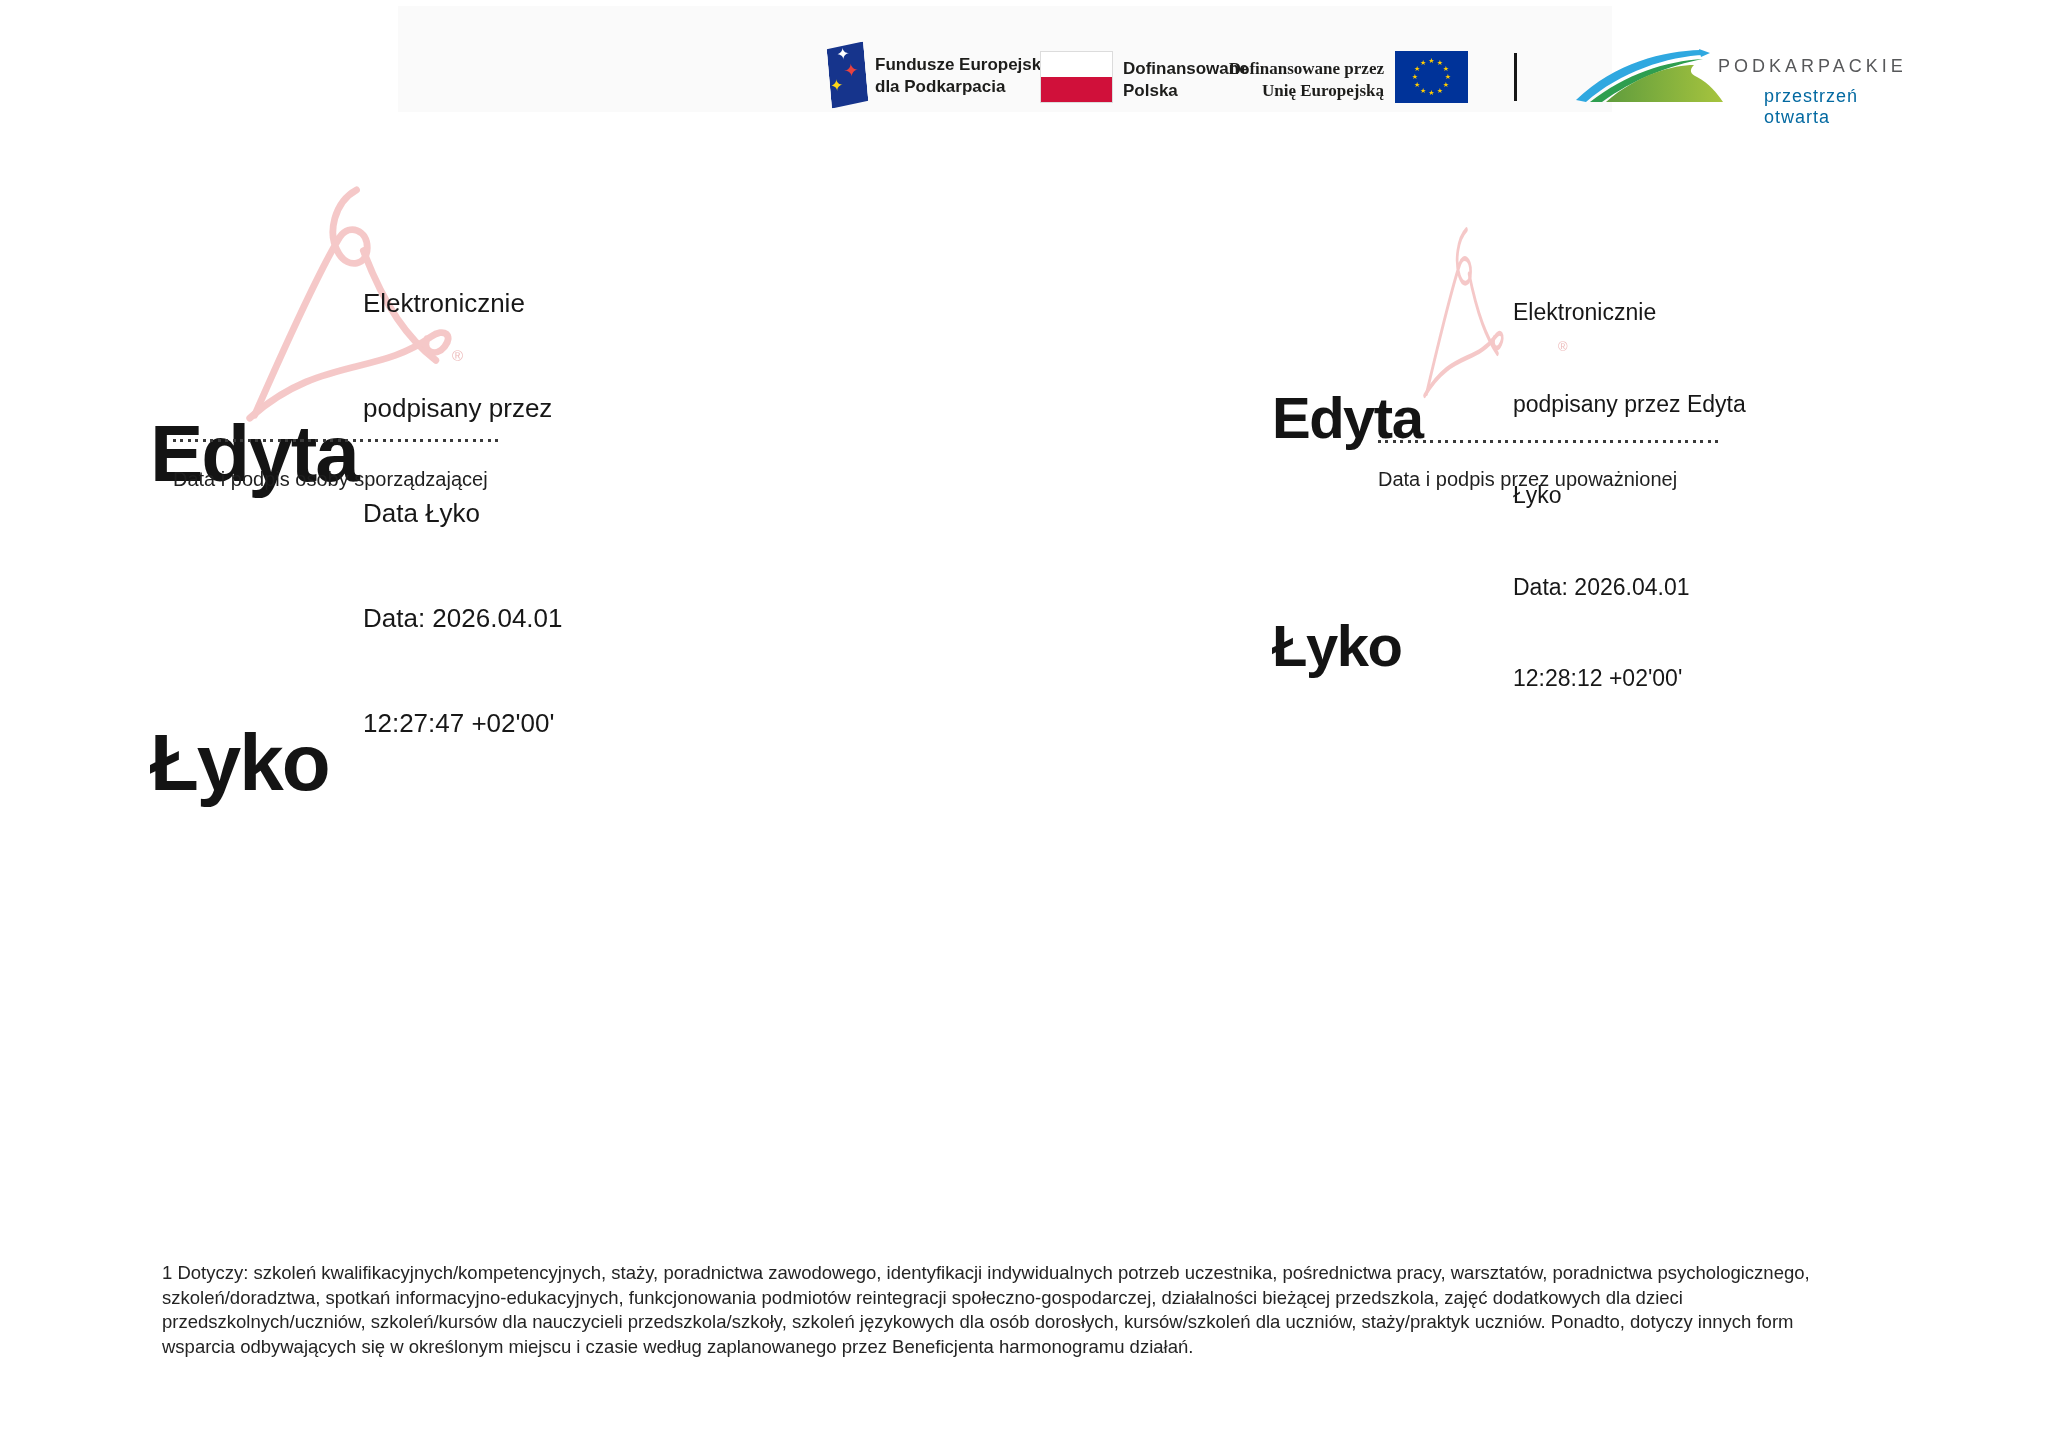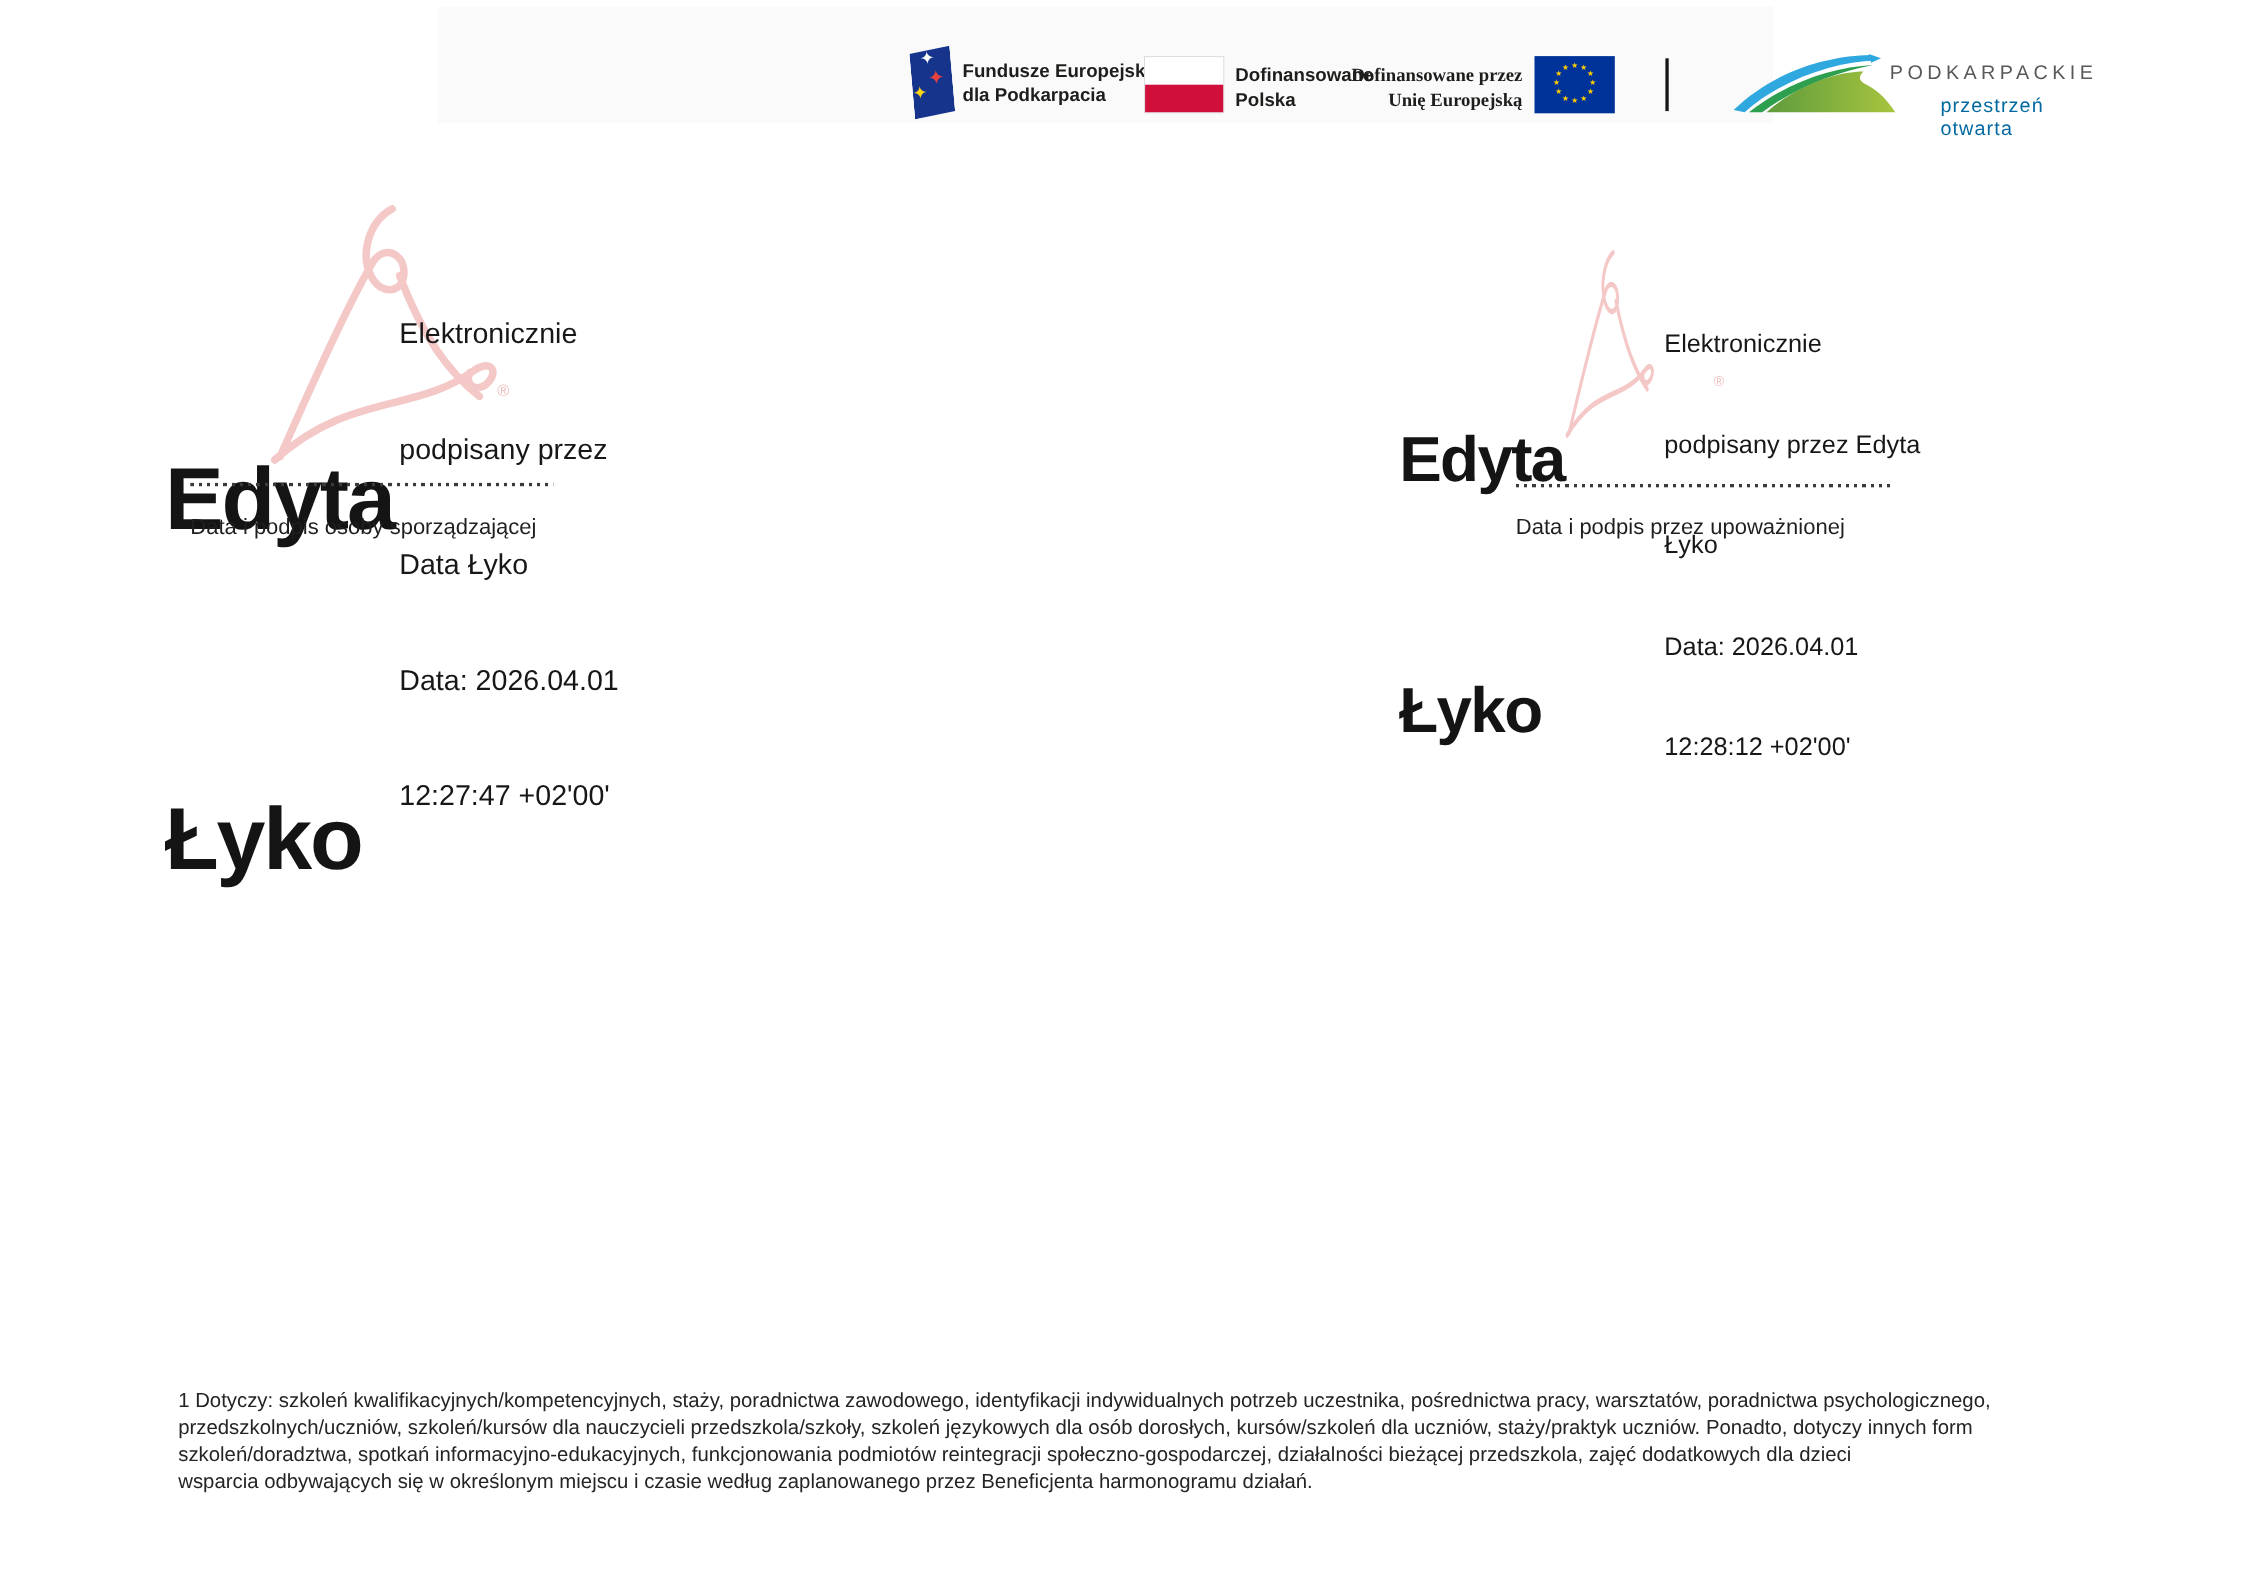--- a/index.html
+++ b/index.html
@@ -176,18 +176,18 @@
     <div>Łyko</div>
     <div>Data: 2026.04.01</div>
     <div>12:28:12 +02'00'</div>
   </div>
 
   <div class="dotline dotline-right"></div>
   <div class="sig-caption caption-right">Data i podpis przez upoważnionej</div>
 
   <div class="footnotes">
     <div class="fn-line">1 Dotyczy: szkoleń kwalifikacyjnych/kompetencyjnych, staży, poradnictwa zawodowego, identyfikacji indywidualnych potrzeb uczestnika, pośrednictwa pracy, warsztatów, poradnictwa psychologicznego,</div>
+    <div class="fn-line">szkoleń/doradztwa, spotkań informacyjno-edukacyjnych, funkcjonowania podmiotów reintegracji społeczno-gospodarczej, działalności bieżącej przedszkola, zajęć dodatkowych dla dzieci</div>
     <div class="fn-line">przedszkolnych/uczniów, szkoleń/kursów dla nauczycieli przedszkola/szkoły, szkoleń językowych dla osób dorosłych, kursów/szkoleń dla uczniów, staży/praktyk uczniów. Ponadto, dotyczy innych form</div>
-    <div class="fn-line">szkoleń/doradztwa, spotkań informacyjno-edukacyjnych, funkcjonowania podmiotów reintegracji społeczno-gospodarczej, działalności bieżącej przedszkola, zajęć dodatkowych dla dzieci</div>
     <div class="fn-line">wsparcia odbywających się w określonym miejscu i czasie według zaplanowanego przez Beneficjenta harmonogramu działań.</div>
   </div>
 
 </div>
 
 </body></html>

